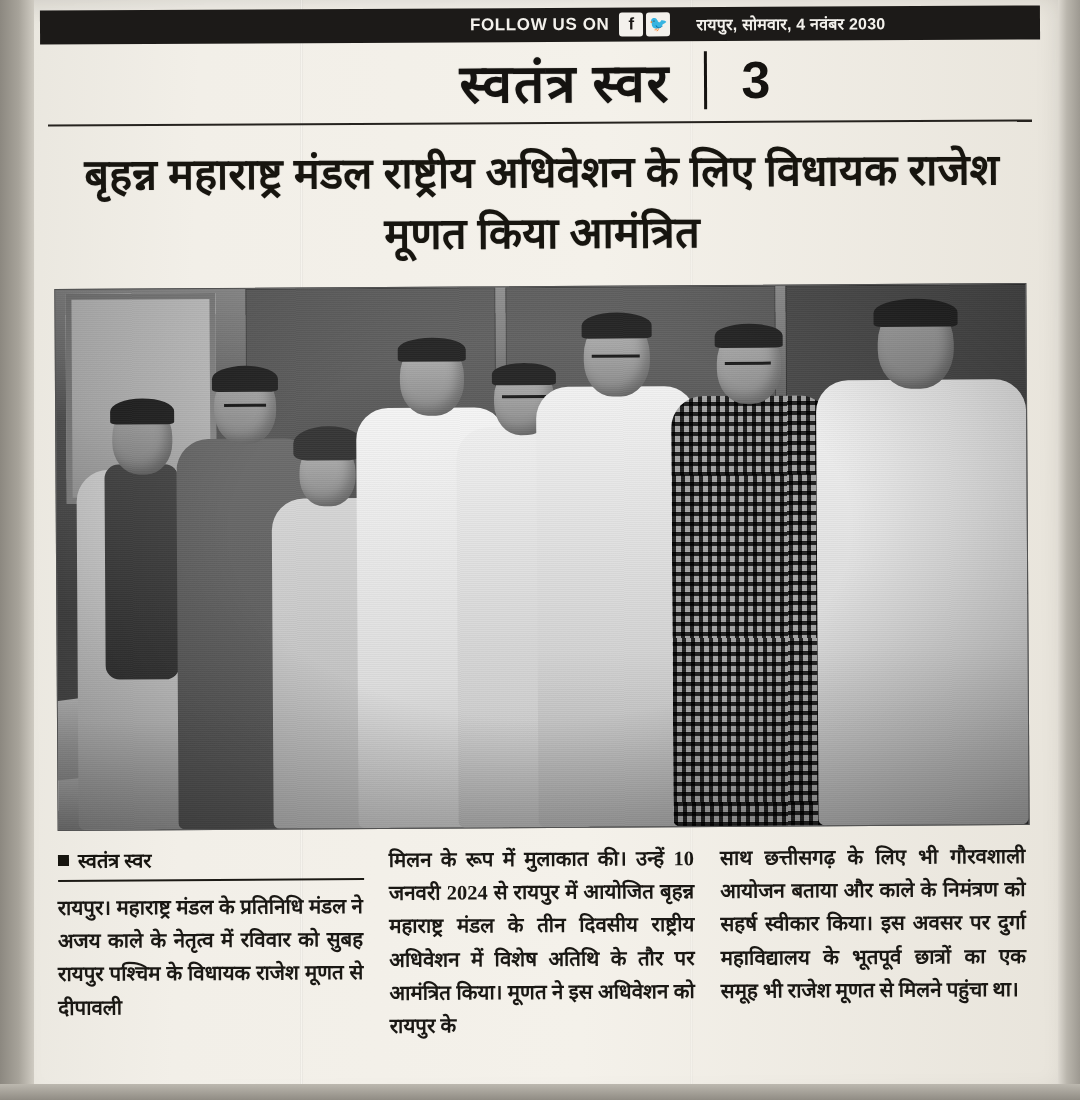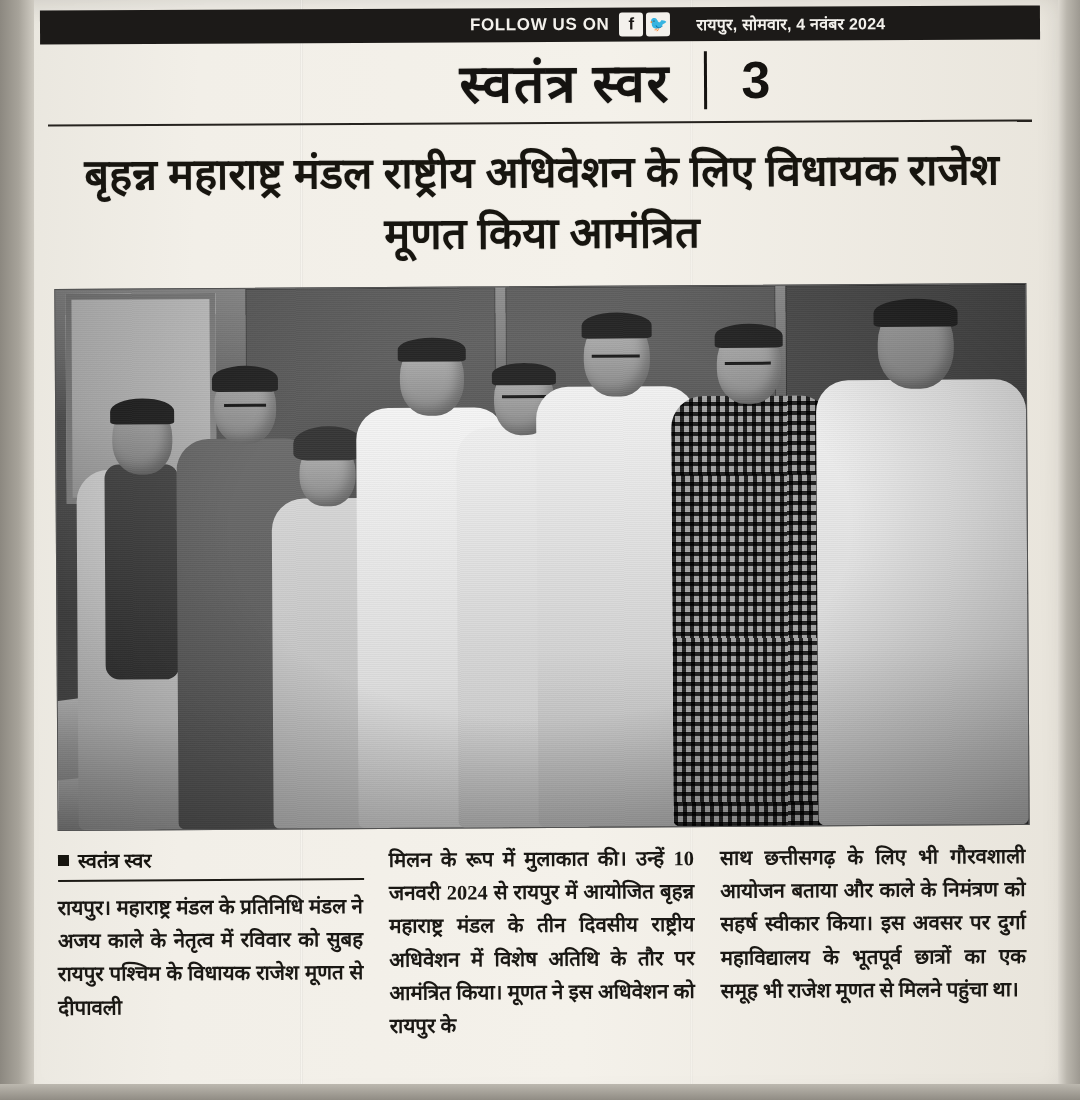--- a/index.html
+++ b/index.html
@@ -301,21 +301,21 @@
   <div class="crease" style="left:690px; opacity:.35"></div>
 
   <div class="content">
 
     <div class="topstrip">
       <span class="follow">FOLLOW US ON</span>
       <span class="social">
         <span class="sq">f</span>
         <span class="sq tw">🐦</span>
       </span>
-      <span class="dateline">रायपुर, सोमवार, 4 नवंबर 2024</span>
+      <span class="dateline">रायपुर, सोमवार, 4 नवंबर 2030</span>
     </div>
 
     <div class="nameplate">
       <span class="paper-name">स्वतंत्र स्वर</span>
       <span class="vrule"></span>
       <span class="pageno">3</span>
     </div>
     <div class="rule-thin"></div>
 
     <div class="headline">बृहन्न महाराष्ट्र मंडल राष्ट्रीय अधिवेशन के लिए विधायक राजेश मूणत किया आमंत्रित</div>

